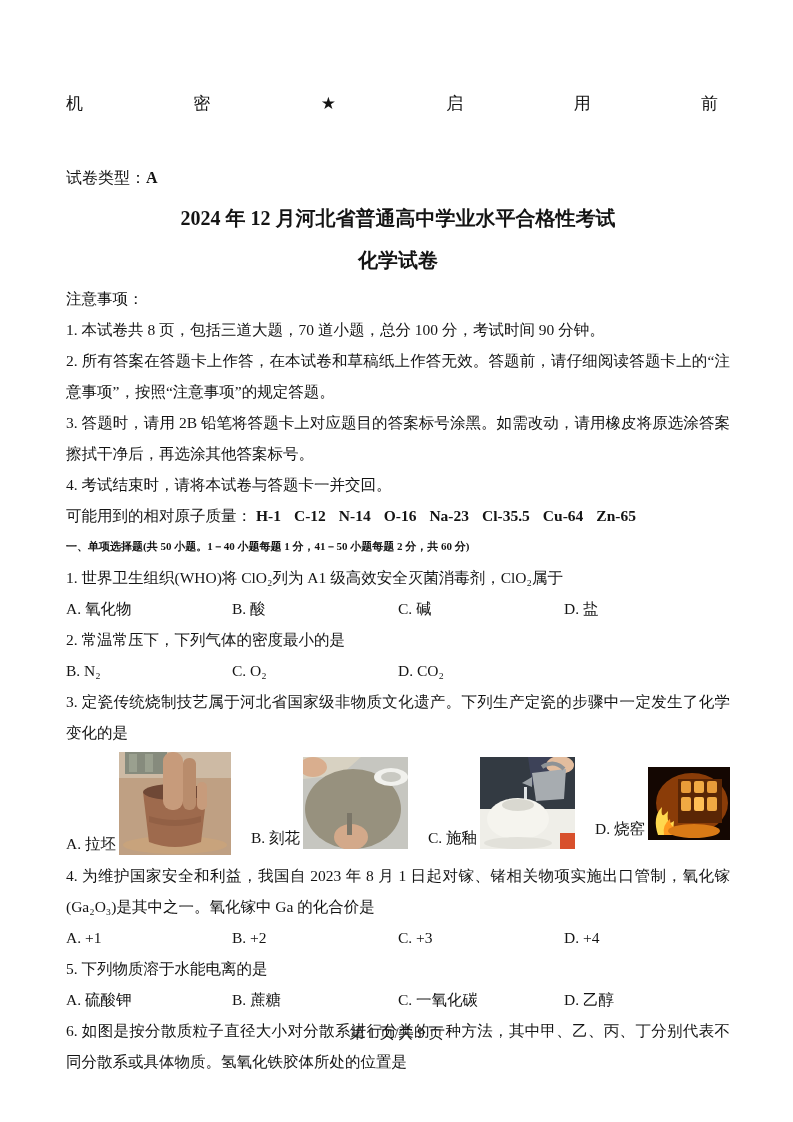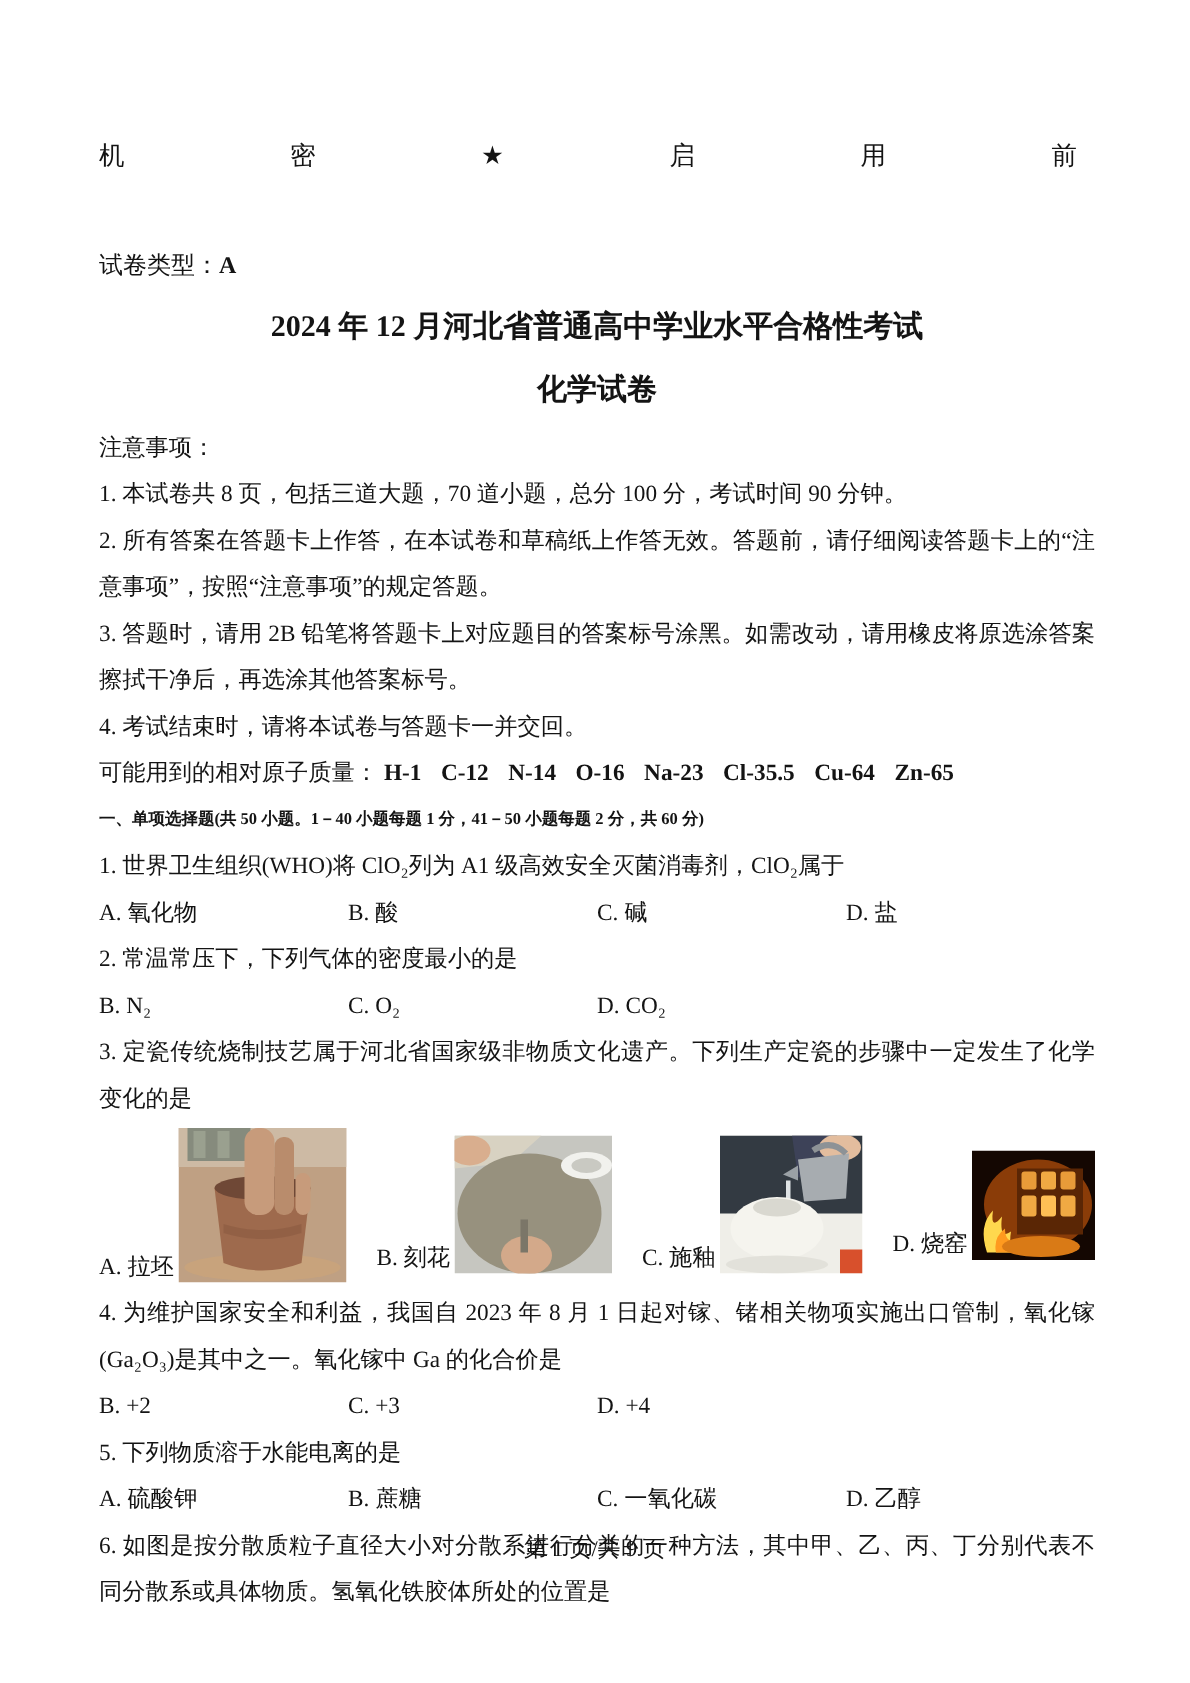--- a/index.html
+++ b/index.html
@@ -209,20 +209,21 @@
             <ellipse cx="46" cy="64" rx="26" ry="7" fill="#d97a16"></ellipse>
           </svg>
         </div>
 
       </div>
     </div>
 
     <div class="q">
       <p class="stem">4. 为维护国家安全和利益，我国自 2023 年 8 月 1 日起对镓、锗相关物项实施出口管制，氧化镓(Ga₂O₃)是其中之一。氧化镓中 Ga 的化合价是</p>
       <div class="opts">
+        <span class="opt">A. +1</span>
         <span class="opt">B. +2</span>
         <span class="opt">C. +3</span>
         <span class="opt">D. +4</span>
       </div>
     </div>
 
     <div class="q">
       <p class="stem">5. 下列物质溶于水能电离的是</p>
       <div class="opts">
         <span class="opt">A. 硫酸钾</span>

